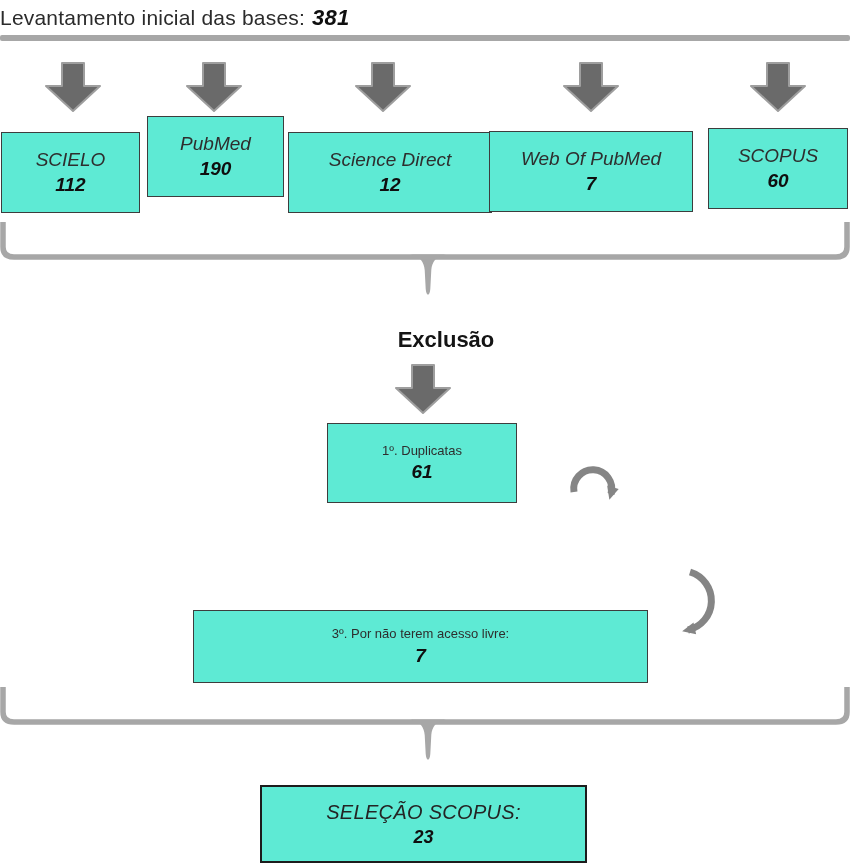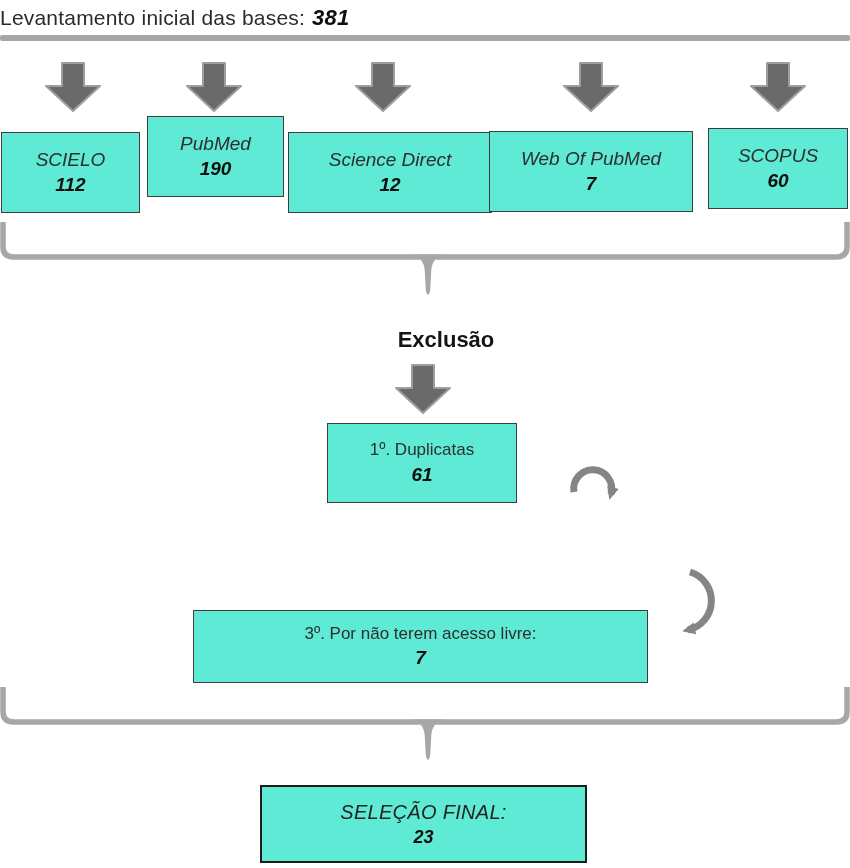--- a/index.html
+++ b/index.html
@@ -13,21 +13,21 @@
     font-size:21px;letter-spacing:.2px;color:#2b2b2b;
   }
   .title .num{font-style:italic;font-weight:700;color:#101010;margin-left:7px;font-size:22px;}
   .topline{position:absolute;top:35px;left:0;width:850px;height:6px;background:#a7a7a7;border-radius:2px;}
   .box{
     position:absolute;border:1.5px solid #3d3d3d;background:#5eead4;box-sizing:border-box;
     display:flex;flex-direction:column;align-items:center;justify-content:center;text-align:center;
   }
   .dbname{font-style:italic;font-size:19px;color:#2e2e2e;line-height:1.15;}
   .count{font-style:italic;font-weight:700;font-size:19px;color:#0f0f0f;margin-top:4px;line-height:1.1;}
-  .etext{font-size:17px;color:#2e2e2e;line-height:1.2;}
+  .etext{font-size:13px;color:#2e2e2e;line-height:1.2;}
   .exlabel{
     position:absolute;top:327px;left:0;width:844px;text-align:center;
     font-weight:700;font-size:22px;color:#141414;padding-left:24px;
   }
   .finalbox{border:2.5px solid #1c1c1c;}
   .fname{font-style:italic;font-size:20px;color:#242424;letter-spacing:.3px;}
   svg{position:absolute;display:block;}
 </style>
 </head>
 <body>
@@ -111,17 +111,17 @@
     </defs>
     <path d="M 12 8 A 30 30 0 0 1 10 66" fill="none" stroke="#858585" stroke-width="7" marker-end="url(#ah2)"></path>
   </svg>
 
   <svg class="abs" style="left:0;top:681px" width="850" height="84" viewBox="0 0 850 84">
     <path d="M 3 6 L 3 31 Q 3 41 14 41 L 836 41 Q 847 41 847 31 L 847 6" fill="none" stroke="#a7a7a7" stroke-width="5.5"></path>
     <path d="M 410 38.5 C 420 40 424 46 424.7 54 L 425.7 73 C 426.3 80.5 429.7 80.5 430.3 73 L 431.3 54 C 432 46 436 40 446 38.5 Z" fill="#a7a7a7"></path>
   </svg>
 
   <div class="box finalbox" style="left:260px;top:785px;width:327px;height:78px">
-    <div class="fname">SELEÇÃO FINAL:</div>
+    <div class="fname">SELEÇÃO SCOPUS:</div>
     <div class="count" style="font-size:18px">23</div>
   </div>
 
 </div>
 
 </body></html>

